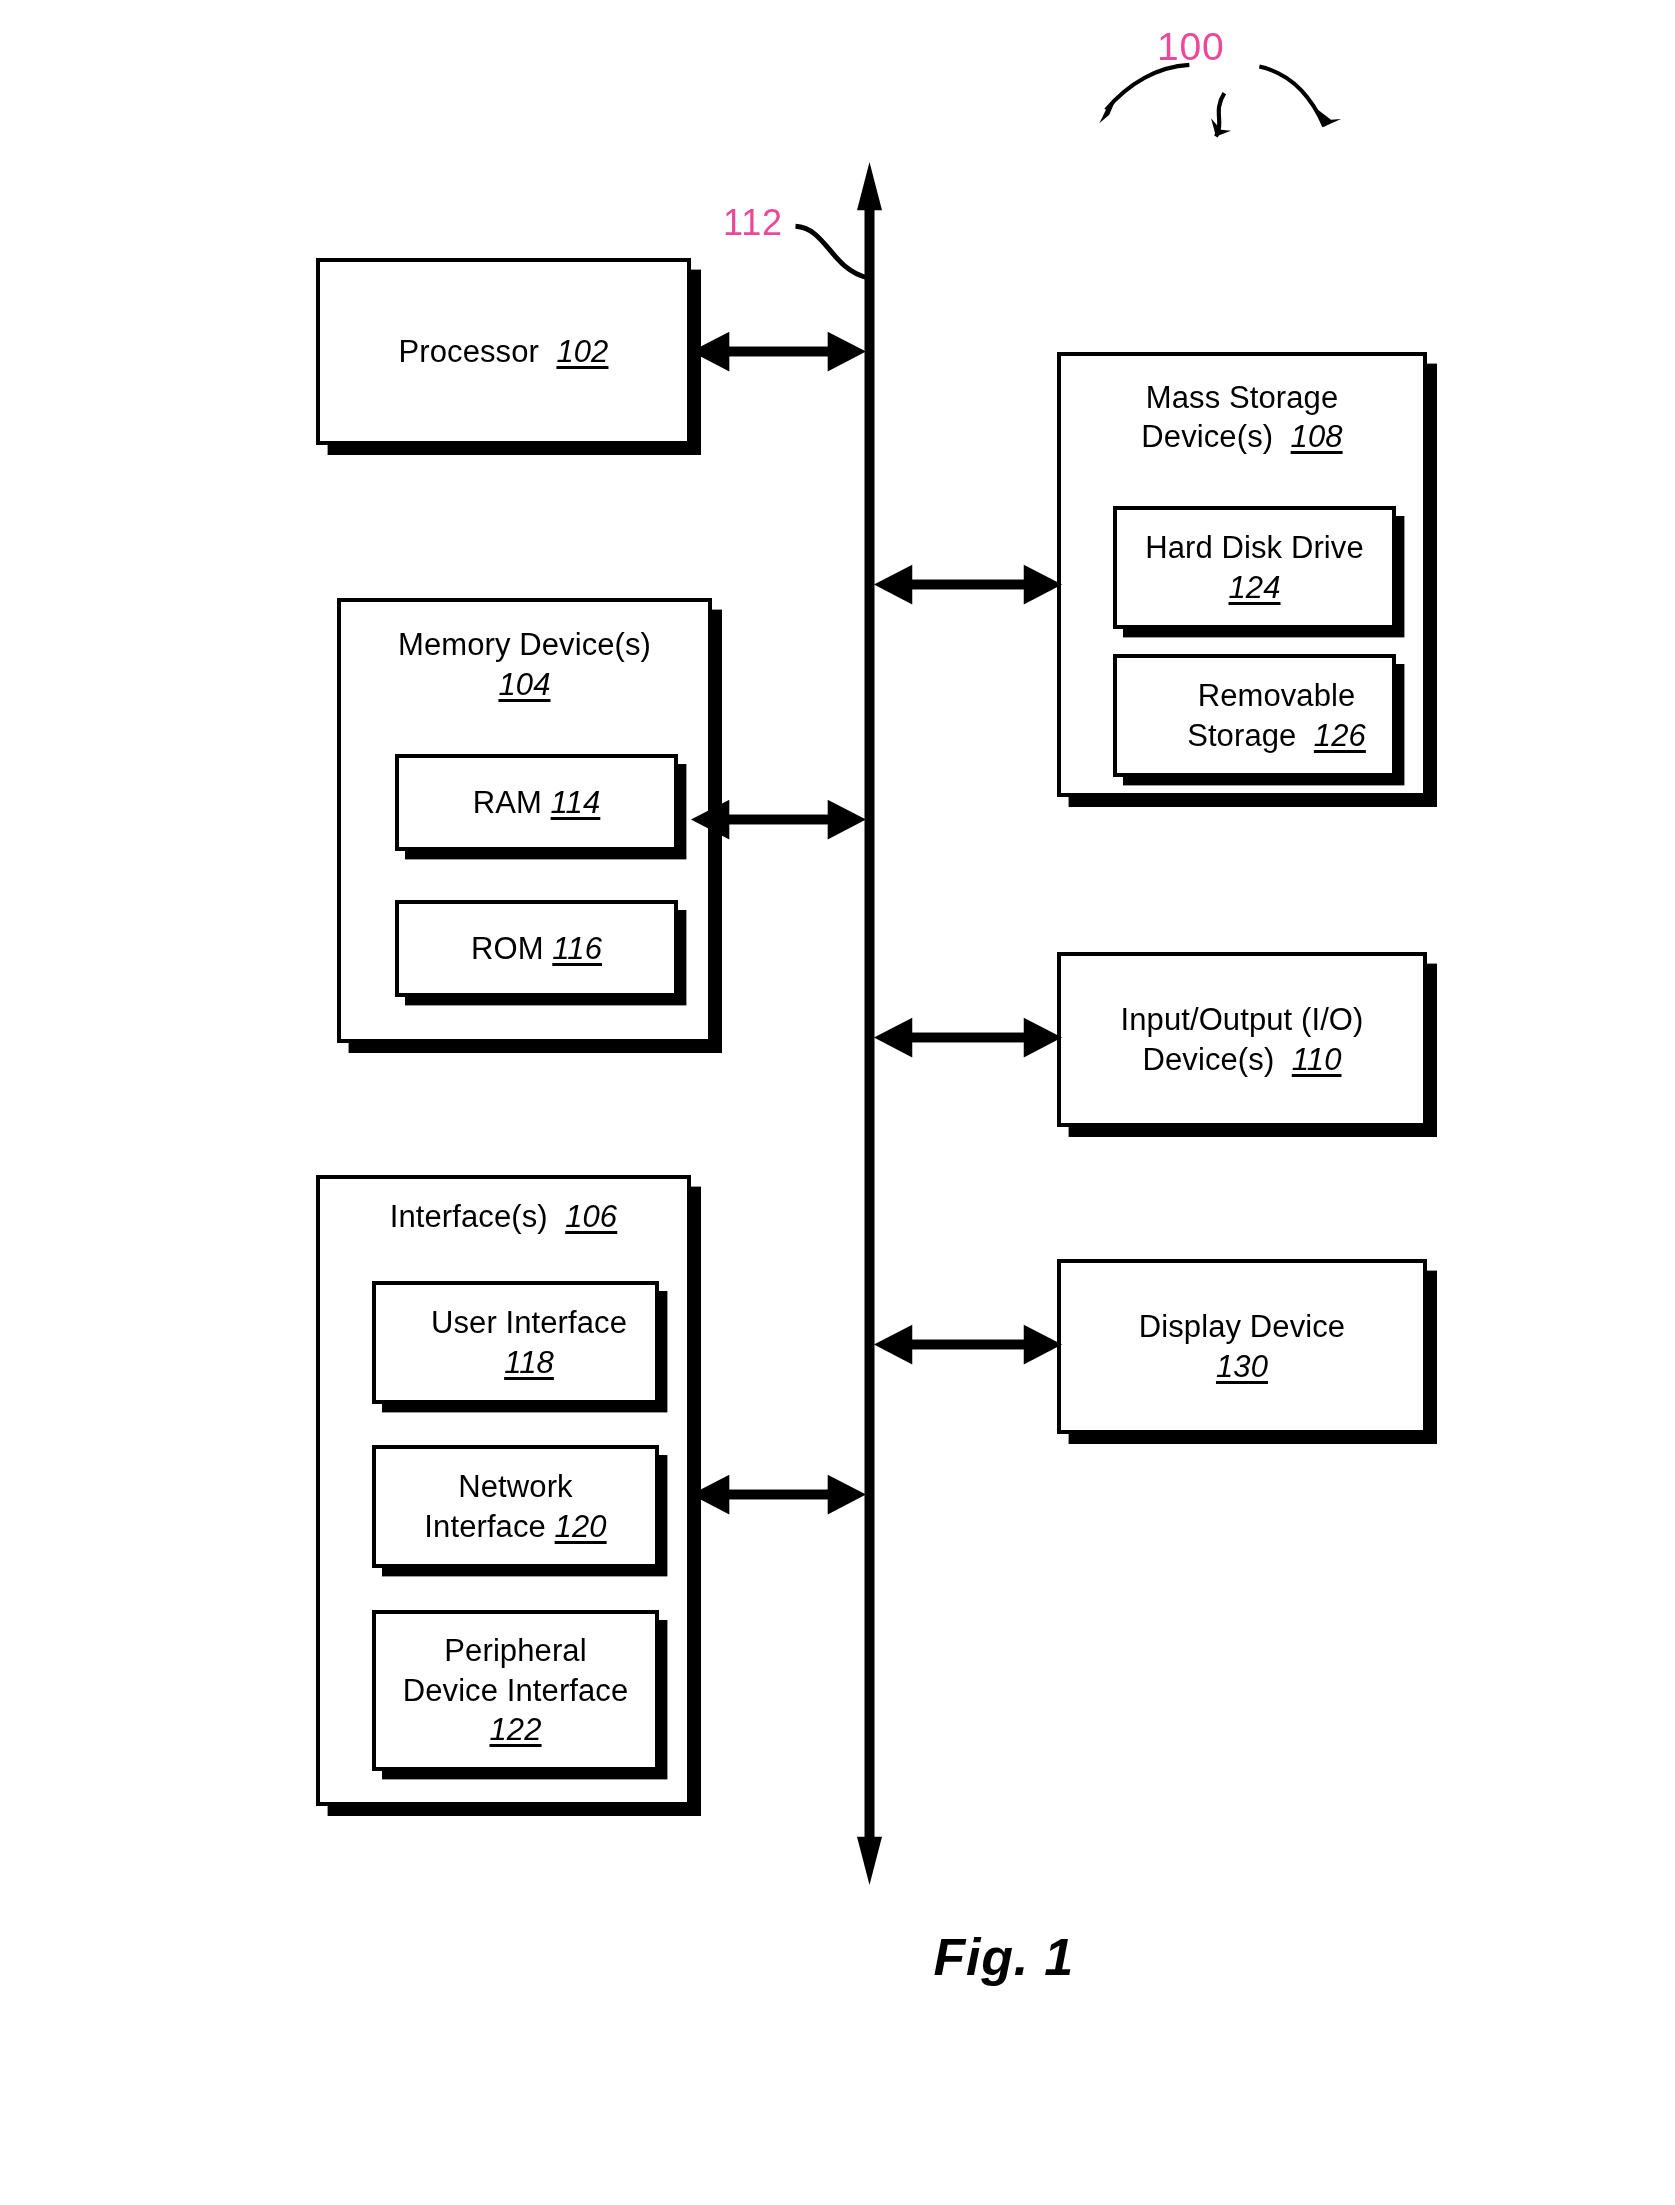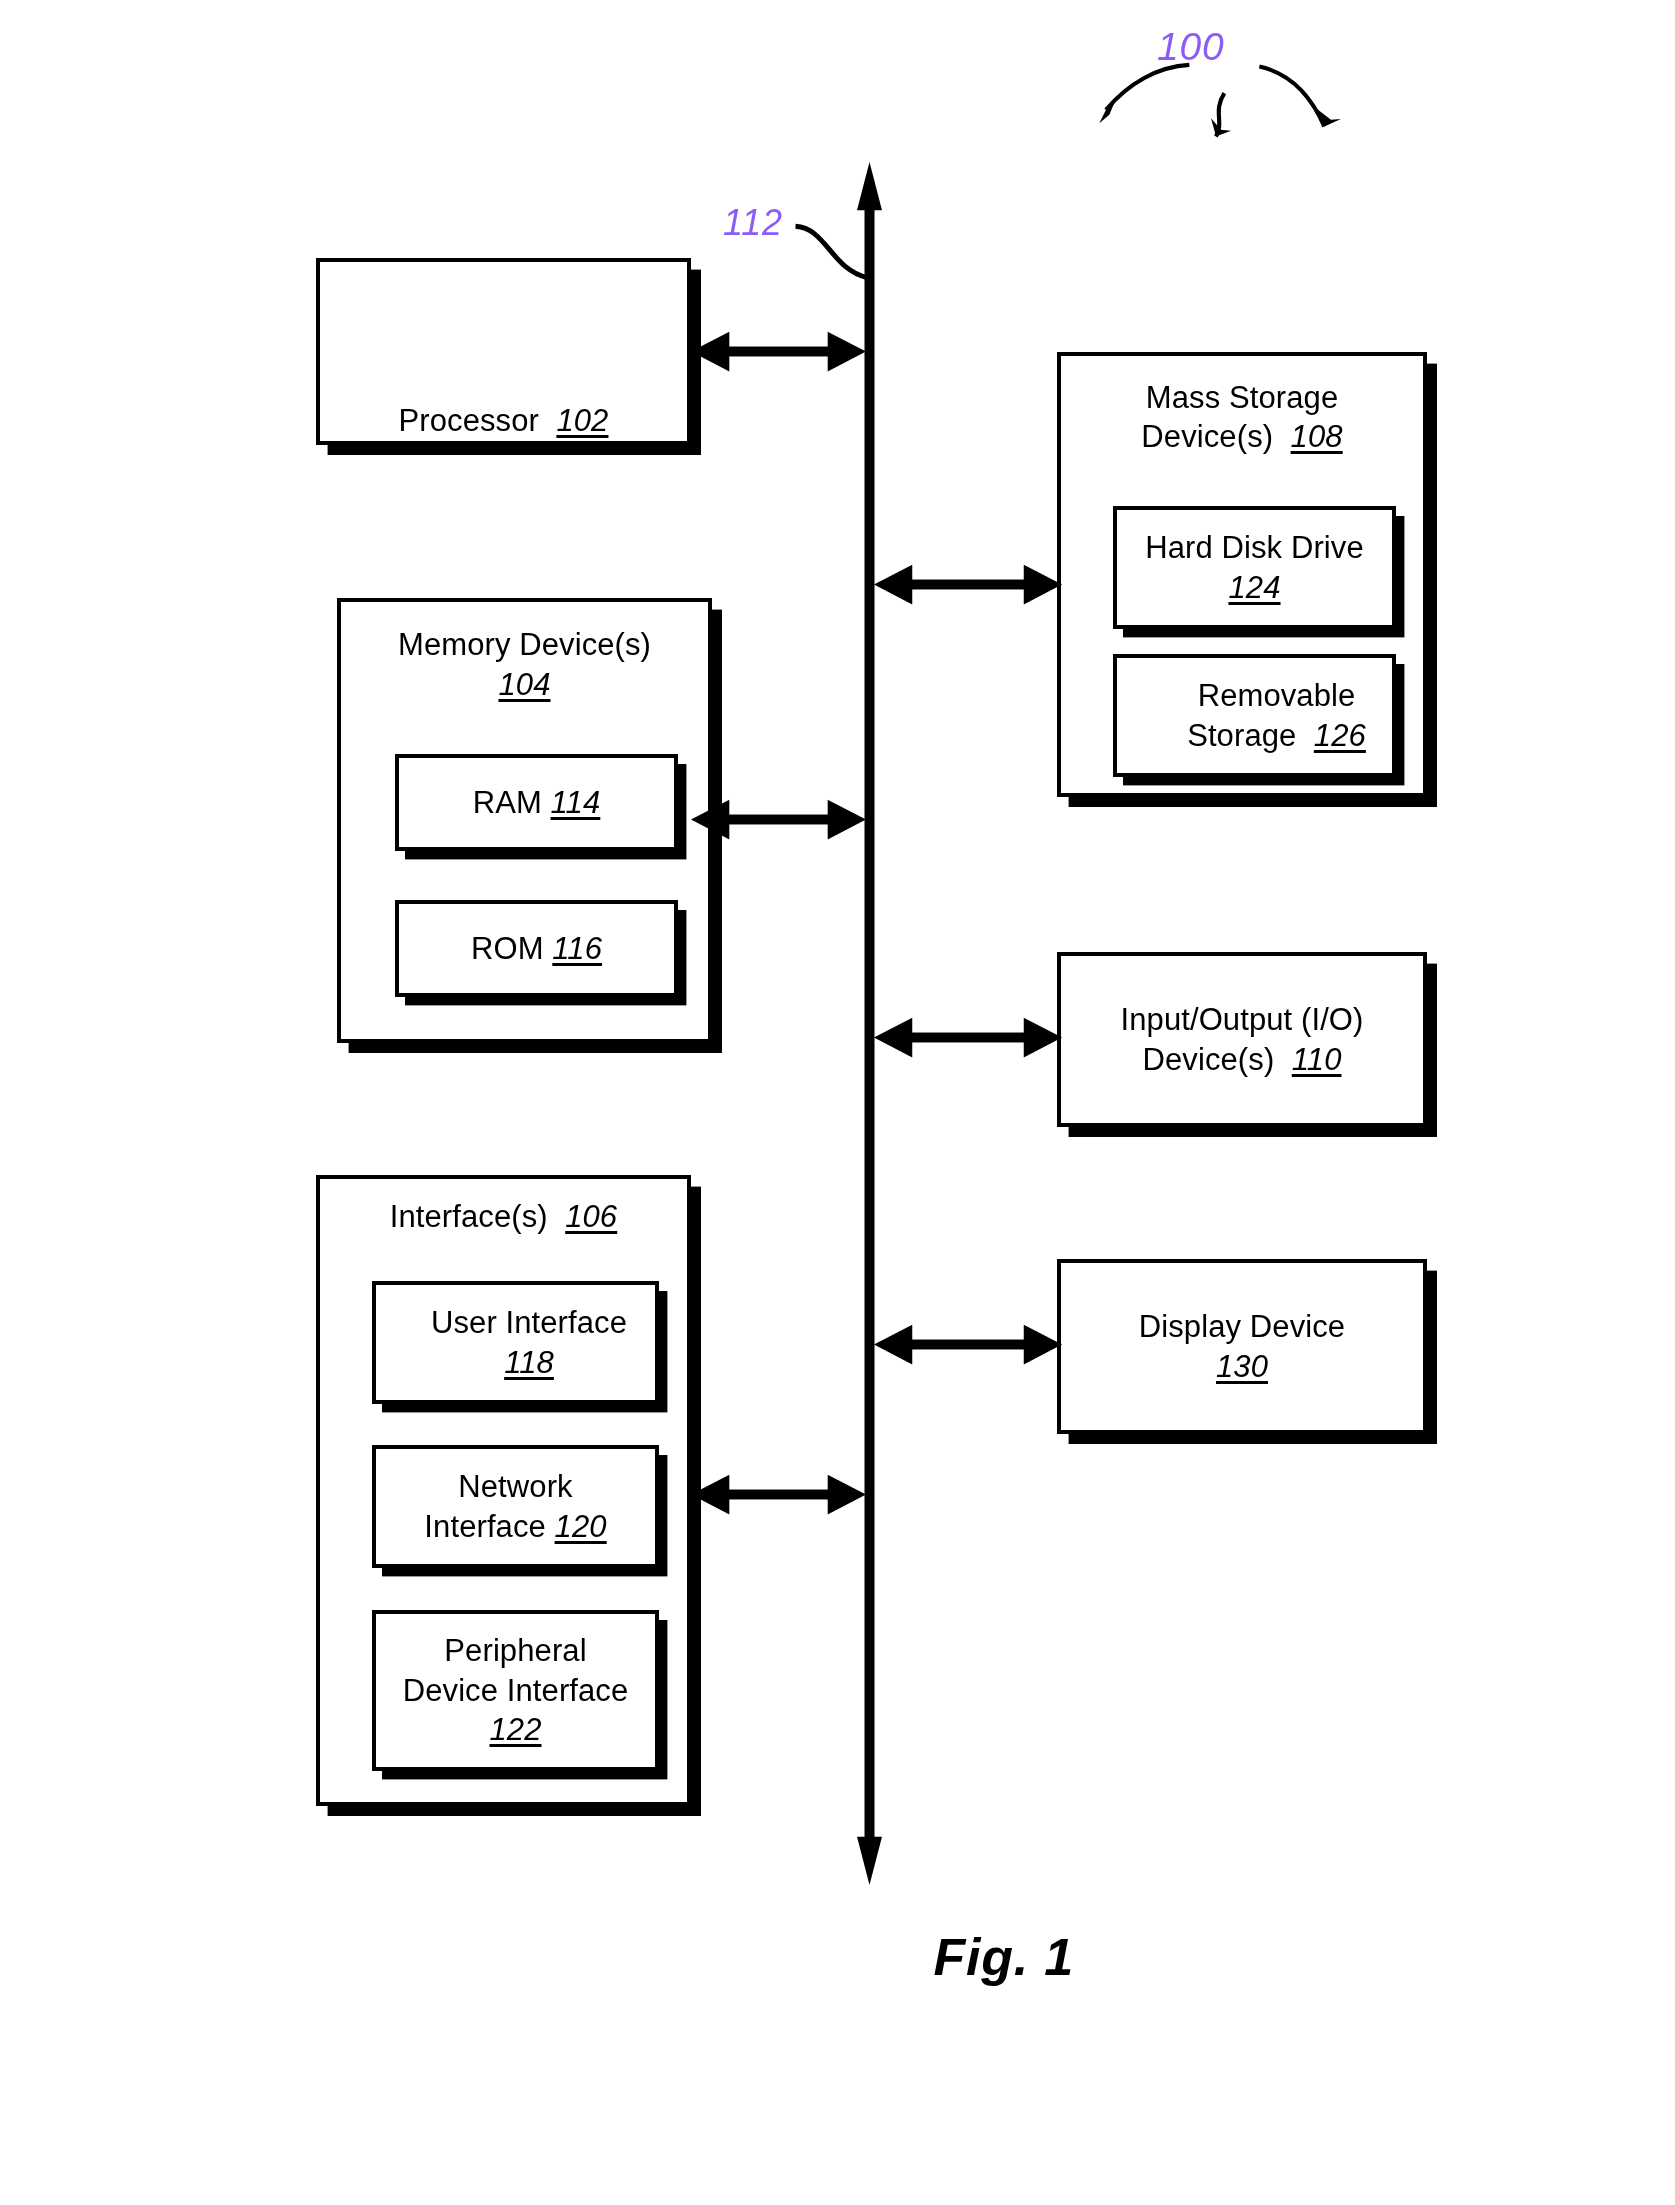--- a/index.html
+++ b/index.html
@@ -67,23 +67,22 @@
 
   
   .connector {
     position: absolute;
     height: 53px;
   }
 
   
   .leader-num {
     position: absolute;
-    font-style: italic;
     font-size: 36px;
-    color: #8b5cf6;
+    color: #ec4899;
     letter-spacing: 0.8px;
   }
 
   
   #fig-caption {
     position: absolute;
     left: 0;
     top: 1927px;
     width: 1074px;
     text-align: right;
@@ -118,21 +117,21 @@
     <polygon points="15,0 0,58 30,58" fill="#000"></polygon>
     <rect x="9" y="50" width="12" height="1972" fill="#000"></rect>
     <polygon points="15,2070 0,2012 30,2012" fill="#000"></polygon>
   </svg>
 
   <div class="leader-num" style="left:723px; top:202px;text-align:center;">112</div>
   <svg style="position:absolute; left:791px; top:218px;" width="92" height="83" viewBox="0 0 110 100">
     <path d="M 5 10 C 42 12, 48 62, 92 72" fill="none" stroke="#000" stroke-width="6"></path>
   </svg>
 
-  <div class="box center-v" style="left:316px; top:258px; width:375px; height:187px;justify-content:flex-end;">
+  <div class="box center-v" style="left:316px; top:258px; width:375px; height:187px;">
     <div class="box-label"><span>Processor</span>&nbsp;&nbsp;<span class="num">102</span></div>
   </div>
 
   <div class="box" style="left:316px; top:598px; width:375px; height:445px; padding-top:23px;margin-left:21px;">
     <div class="box-label"><span>Memory Device(s)</span><br><span class="num">104</span></div>
 
     <div class="box inner center-v" style="left:54px; top:152px; width:283px; height:97px;">
       <div class="box-label"><span>RAM</span>&nbsp;<span class="num">114</span></div>
     </div>
 

